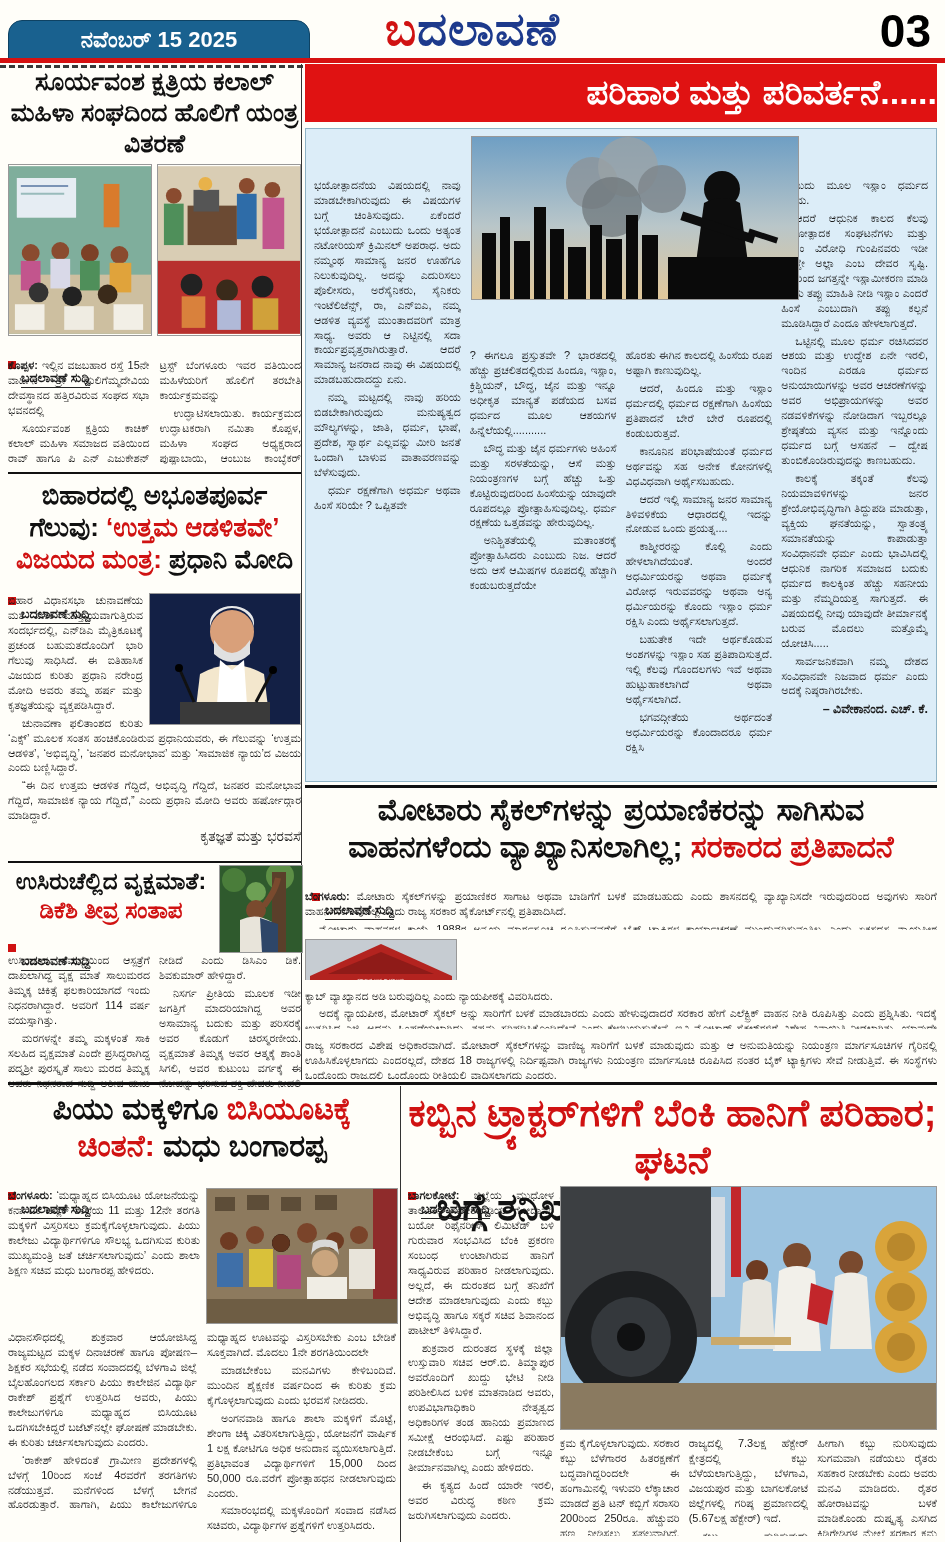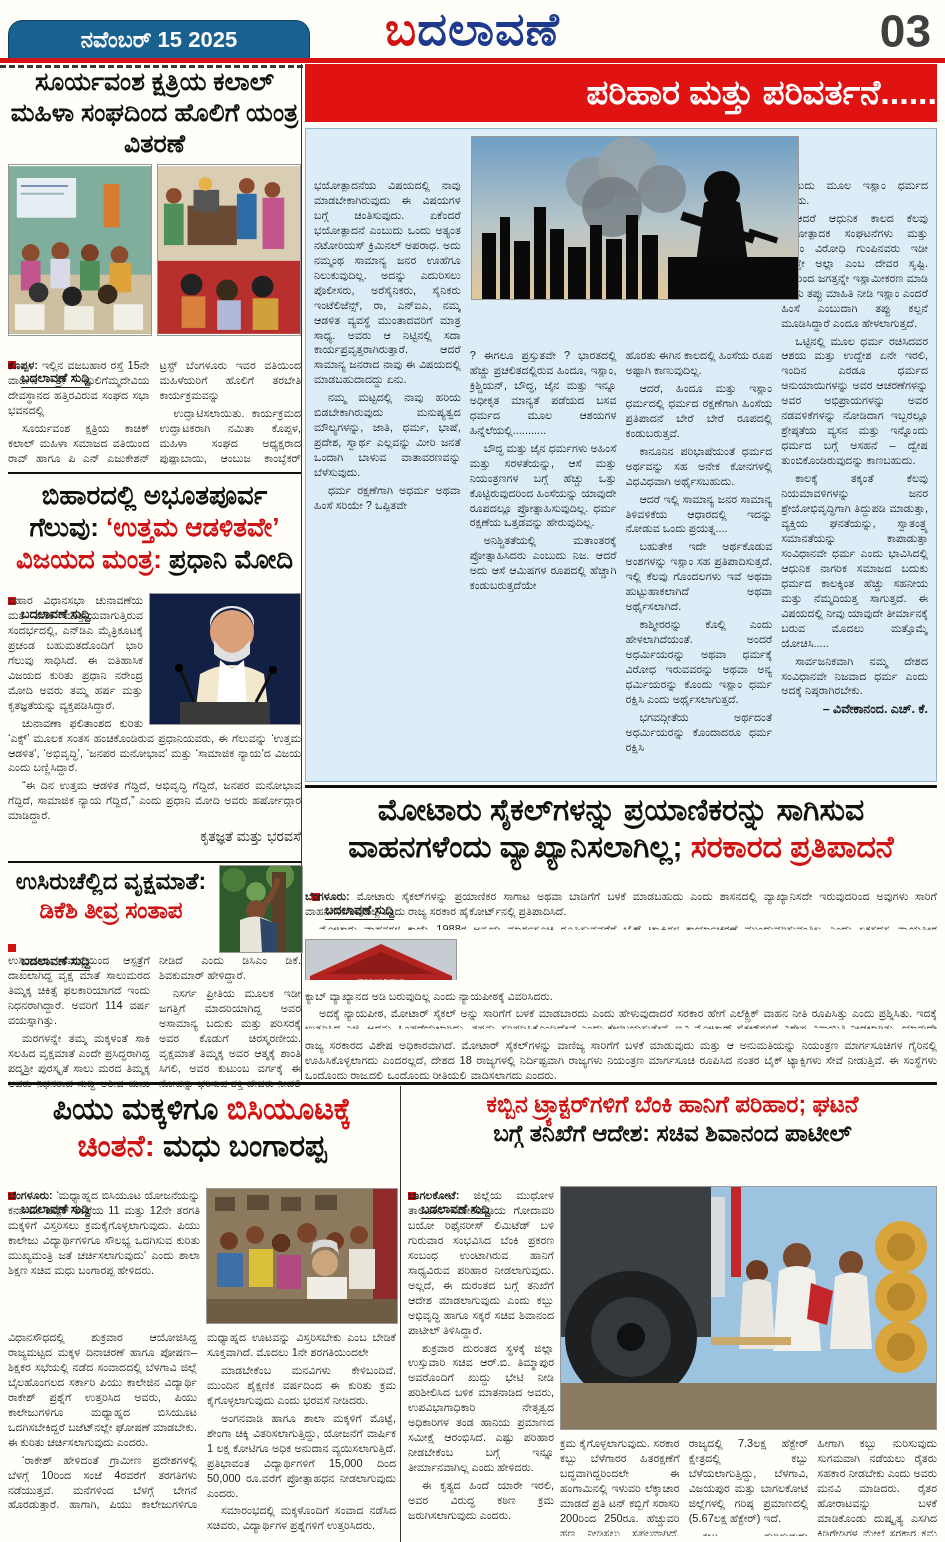--- a/index.html
+++ b/index.html
@@ -4,21 +4,21 @@
 <style>
   html,body{margin:0;padding:0;background:#888;}
   .page{position:relative;width:945px;height:1542px;background:#fffef9;overflow:hidden;
         font-family:"Liberation Sans","DejaVu Sans",sans-serif;color:#1a1a1a;}
   
   .masthead{position:absolute;top:2px;left:0;right:0;text-align:center;font-size:46px;font-weight:800;letter-spacing:1px;}
   .masthead .mb{color:#d01212;}
   .masthead .mr{color:#1d3a8c;}
   .datebox{position:absolute;left:8px;top:20px;width:300px;height:38px;background:#19618f;border:1px solid #0e4263;
            border-radius:14px 14px 0 0;color:#fff;font-size:22px;font-weight:700;display:flex;align-items:center;justify-content:center;}
-  .pagenum{position:absolute;right:14px;top:4px;font-size:46px;font-weight:700;color:#404040;}
+  .pagenum{position:absolute;right:14px;top:4px;font-size:46px;font-weight:700;color:#000000;}
   .rule-red{position:absolute;top:58px;left:0;width:945px;height:5px;background:#d61111;}
   .dashes{position:absolute;top:65px;left:0;width:312px;border-top:3px dashed #3a3a3a;}
   
   .hl{font-weight:800;text-align:center;line-height:1.24;color:#111;}
   .red{color:#d01212;}
   .byline{display:flex;align-items:center;gap:5px;font-size:12.5px;font-weight:700;}
   .byline .sq{width:8px;height:8px;background:#d01212;display:inline-block;}
   .byline b{border-bottom:1.5px solid #222;padding-bottom:1px;margin-top:30px;}
   .bodytext{font-size:11px;line-height:1.36;text-align:justify;overflow:hidden;}
   .bodytext p{margin:0 0 3px;text-indent:14px;}
@@ -62,21 +62,21 @@
   .v-main{left:301px;top:64px;height:1016px;}
   .v-bot{left:400px;top:1086px;height:456px;}
   
   .pu-hl{position:absolute;left:8px;top:1090px;width:388px;font-size:30px;}
   .pu-byline{position:absolute;left:8px;top:1172px;}
   .pu-row{position:absolute;left:8px;top:1188px;width:388px;height:136px;}
   .pu-p1{position:absolute;left:0;top:0;width:192px;height:136px;}
   .pu-photo{position:absolute;left:198px;top:0;}
   .pu-cols{position:absolute;left:8px;top:1330px;width:388px;height:206px;column-count:2;column-gap:10px;}
   
-  .tr-hl{position:absolute;left:408px;top:1090px;width:529px;font-size:23px;}
+  .tr-hl{position:absolute;left:408px;top:1090px;width:529px;font-size:38px;}
   .tr-byline{position:absolute;left:408px;top:1172px;}
   .tr-col1{position:absolute;left:408px;top:1188px;width:146px;height:348px;}
   .tr-photo{position:absolute;left:560px;top:1186px;}
   .tr-cols{position:absolute;left:560px;top:1436px;width:377px;height:100px;display:flex;gap:9px;}
   .tr-cols .ocol{flex:1;overflow:hidden;}
 </style>
 </head>
 <body>
 
 <div class="page">
@@ -251,22 +251,22 @@
         <p>ಬೌದ್ಧ ಮತ್ತು ಜೈನ ಧರ್ಮಗಳು ಅಹಿಂಸೆ ಮತ್ತು ಸರಳತೆಯನ್ನು, ಆಸೆ ಮತ್ತು ನಿಯಂತ್ರಣಗಳ ಬಗ್ಗೆ ಹೆಚ್ಚು ಒತ್ತು ಕೊಟ್ಟಿರುವುದರಿಂದ ಹಿಂಸೆಯನ್ನು ಯಾವುದೇ ರೂಪದಲ್ಲೂ ಪ್ರೋತ್ಸಾಹಿಸುವುದಿಲ್ಲ. ಧರ್ಮ ರಕ್ಷಣೆಯ ಒತ್ತಡವನ್ನು ಹೇರುವುದಿಲ್ಲ.</p>
         <p>ಅನಿಶ್ಚಿತತೆಯಲ್ಲಿ ಮತಾಂತರಕ್ಕೆ ಪ್ರೋತ್ಸಾಹಿಸಿದರು ಎಂಬುದು ನಿಜ. ಆದರೆ ಅದು ಆಸೆ ಆಮಿಷಗಳ ರೂಪದಲ್ಲಿ ಹೆಚ್ಚಾಗಿ ಕಂಡುಬರುತ್ತದೆಯೇ</p>
       </div>
     </div>
     <div class="ocol">
       <div class="under">
         <p class="nf">ಹೊರತು ಈಗಿನ ಕಾಲದಲ್ಲಿ ಹಿಂಸೆಯ ರೂಪ ಅಷ್ಟಾಗಿ ಕಾಣುವುದಿಲ್ಲ.</p>
         <p>ಆದರೆ, ಹಿಂದೂ ಮತ್ತು ಇಸ್ಲಾಂ ಧರ್ಮದಲ್ಲಿ ಧರ್ಮದ ರಕ್ಷಣೆಗಾಗಿ ಹಿಂಸೆಯ ಪ್ರತಿಪಾದನೆ ಬೇರೆ ಬೇರೆ ರೂಪದಲ್ಲಿ ಕಂಡುಬರುತ್ತವೆ.</p>
         <p>ಕಾನೂನಿನ ಪರಿಭಾಷೆಯಂತೆ ಧರ್ಮದ ಅರ್ಥವನ್ನು ಸಹ ಅನೇಕ ಕೋನಗಳಲ್ಲಿ ವಿಧವಿಧವಾಗಿ ಅರ್ಥೈಸಬಹುದು.</p>
         <p>ಆದರೆ ಇಲ್ಲಿ ಸಾಮಾನ್ಯ ಜನರ ಸಾಮಾನ್ಯ ತಿಳಿವಳಿಕೆಯ ಆಧಾರದಲ್ಲಿ ಇದನ್ನು ನೋಡುವ ಒಂದು ಪ್ರಯತ್ನ....</p>
+        <p>ಕಾಶ್ಮೀರರನ್ನು ಕೊಲ್ಲಿ ಎಂದು ಹೇಳಲಾಗಿದೆಯಂತೆ. ಅಂದರೆ ಅಧರ್ಮಿಯರನ್ನು ಅಥವಾ ಧರ್ಮಕ್ಕೆ ವಿರೋಧ ಇರುವವರನ್ನು ಅಥವಾ ಅನ್ಯ ಧರ್ಮಿಯರನ್ನು ಕೊಂದು ಇಸ್ಲಾಂ ಧರ್ಮ ರಕ್ಷಿಸಿ ಎಂದು ಅರ್ಥೈಸಲಾಗುತ್ತದೆ.</p>
         <p>ಬಹುತೇಕ ಇದೇ ಅರ್ಥಕೊಡುವ ಅಂಶಗಳನ್ನು ಇಸ್ಲಾಂ ಸಹ ಪ್ರತಿಪಾದಿಸುತ್ತದೆ. ಇಲ್ಲಿ ಕೆಲವು ಗೊಂದಲಗಳು ಇವೆ ಅಥವಾ ಹುಟ್ಟುಹಾಕಲಾಗಿದೆ ಅಥವಾ ಅರ್ಥೈಸಲಾಗಿದೆ.</p>
-        <p>ಕಾಶ್ಮೀರರನ್ನು ಕೊಲ್ಲಿ ಎಂದು ಹೇಳಲಾಗಿದೆಯಂತೆ. ಅಂದರೆ ಅಧರ್ಮಿಯರನ್ನು ಅಥವಾ ಧರ್ಮಕ್ಕೆ ವಿರೋಧ ಇರುವವರನ್ನು ಅಥವಾ ಅನ್ಯ ಧರ್ಮಿಯರನ್ನು ಕೊಂದು ಇಸ್ಲಾಂ ಧರ್ಮ ರಕ್ಷಿಸಿ ಎಂದು ಅರ್ಥೈಸಲಾಗುತ್ತದೆ.</p>
         <p>ಭಗವದ್ಗೀತೆಯ ಅರ್ಥದಂತೆ ಅಧರ್ಮಿಯರನ್ನು ಕೊಂದಾದರೂ ಧರ್ಮ ರಕ್ಷಿಸಿ</p>
       </div>
     </div>
     <div class="ocol">
       <p class="nf">ಎಂಬುದು ಮೂಲ ಇಸ್ಲಾಂ ಧರ್ಮದ ಆಶಯ.</p>
       <p>ಆದರೆ ಆಧುನಿಕ ಕಾಲದ ಕೆಲವು ಭಯೋತ್ಪಾದಕ ಸಂಘಟನೆಗಳು ಮತ್ತು ಇಸ್ಲಾಂ ವಿರೋಧಿ ಗುಂಪಿನವರು ಇಡೀ ಜಗತ್ತೇ ಅಲ್ಲಾ ಎಂಬ ದೇವರ ಸೃಷ್ಟಿ. ಆದ್ದರಿಂದ ಜಗತ್ತನ್ನೇ ಇಸ್ಲಾಮೀಕರಣ ಮಾಡಿ ಎಂದು ತಪ್ಪು ಮಾಹಿತಿ ನೀಡಿ ಇಸ್ಲಾಂ ಎಂದರೆ ಹಿಂಸೆ ಎಂಬುದಾಗಿ ತಪ್ಪು ಕಲ್ಪನೆ ಮೂಡಿಸಿದ್ದಾರೆ ಎಂದೂ ಹೇಳಲಾಗುತ್ತದೆ.</p>
       <p>ಒಟ್ಟಿನಲ್ಲಿ ಮೂಲ ಧರ್ಮ ರಚಿಸಿದವರ ಆಶಯ ಮತ್ತು ಉದ್ದೇಶ ಏನೇ ಇರಲಿ, ಇಂದಿನ ಎರಡೂ ಧರ್ಮದ ಅನುಯಾಯಿಗಳನ್ನು ಅವರ ಆಚರಣೆಗಳನ್ನು ಅವರ ಅಭಿಪ್ರಾಯಗಳನ್ನು ಅವರ ನಡವಳಿಕೆಗಳನ್ನು ನೋಡಿದಾಗ ಇಬ್ಬರಲ್ಲೂ ಶ್ರೇಷ್ಠತೆಯ ವ್ಯಸನ ಮತ್ತು ಇನ್ನೊಂದು ಧರ್ಮದ ಬಗ್ಗೆ ಅಸಹನೆ – ದ್ವೇಷ ತುಂಬಿಕೊಂಡಿರುವುದನ್ನು ಕಾಣಬಹುದು.</p>
       <p>ಕಾಲಕ್ಕೆ ತಕ್ಕಂತೆ ಕೆಲವು ನಿಯಮಾವಳಿಗಳನ್ನು ಜನರ ಶ್ರೇಯೋಭಿವೃದ್ಧಿಗಾಗಿ ತಿದ್ದುಪಡಿ ಮಾಡುತ್ತಾ, ವ್ಯಕ್ತಿಯ ಘನತೆಯನ್ನು, ಸ್ವಾತಂತ್ರ್ಯ ಸಮಾನತೆಯನ್ನು ಕಾಪಾಡುತ್ತಾ ಸಂವಿಧಾನವೇ ಧರ್ಮ ಎಂದು ಭಾವಿಸಿದಲ್ಲಿ ಆಧುನಿಕ ನಾಗರಿಕ ಸಮಾಜದ ಬದುಕು ಧರ್ಮದ ಕಾಲಕ್ಕಿಂತ ಹೆಚ್ಚು ಸಹನೀಯ ಮತ್ತು ನೆಮ್ಮದಿಯತ್ತ ಸಾಗುತ್ತದೆ. ಈ ವಿಷಯದಲ್ಲಿ ನೀವು ಯಾವುದೇ ತೀರ್ಮಾನಕ್ಕೆ ಬರುವ ಮೊದಲು ಮತ್ತೊಮ್ಮೆ ಯೋಚಿಸಿ.....</p>
       <p>ಸಾರ್ವಜನಿಕವಾಗಿ ನಮ್ಮ ದೇಶದ ಸಂವಿಧಾನವೇ ನಿಜವಾದ ಧರ್ಮ ಎಂದು ಅದಕ್ಕೆ ನಿಷ್ಠರಾಗಿರಬೇಕು.</p>
       <p class="sign">– ವಿವೇಕಾನಂದ. ಎಚ್. ಕೆ.</p>

